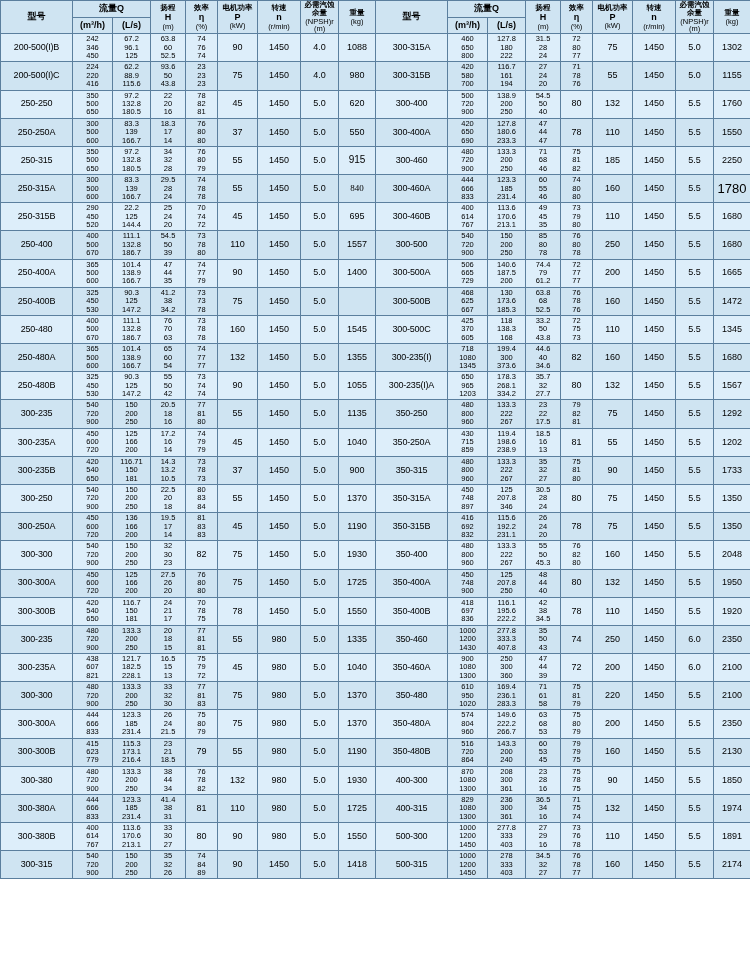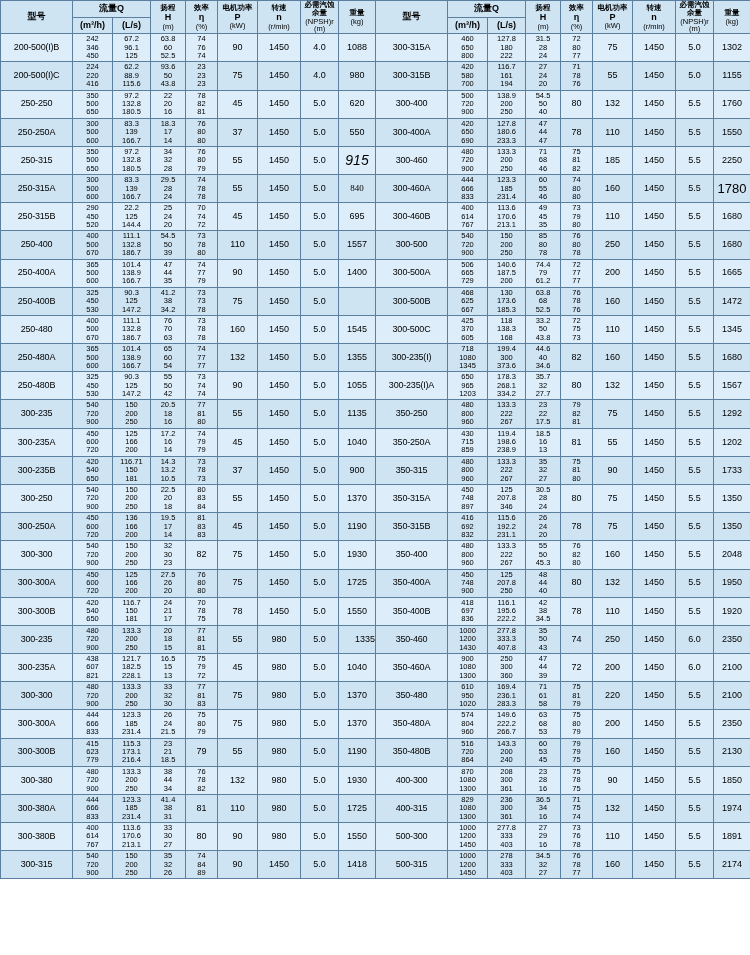--- a/index.html
+++ b/index.html
@@ -311,21 +311,21 @@
             <td>
               <div class="stack">
                 <span>76</span>
                 <span>80</span>
                 <span>79</span>
               </div>
             </td>
             <td style="font-size: 9px;">55</td>
             <td style="font-size: 9px;">1450</td>
             <td style="font-size: 9px;">5.0</td>
-            <td style="font-size: 14px; font-style: italic;">915</td>
+            <td style="font-size: 10px;">915</td>
           </tr>
           <tr class="alt">
             <td class="model">250-315A</td>
             <td>
               <div class="stack">
                 <span>300</span>
                 <span>500</span>
                 <span>600</span>
               </div>
             </td>
@@ -900,21 +900,21 @@
             <td>
               <div class="stack">
                 <span>77</span>
                 <span>81</span>
                 <span>81</span>
               </div>
             </td>
             <td style="font-size: 9px;">55</td>
             <td style="font-size: 9px;">980</td>
             <td style="font-size: 9px;">5.0</td>
-            <td style="font-size: 9px; text-align: right;">1335</td>
+            <td style="font-size: 9px;">1335</td>
           </tr>
           <tr>
             <td class="model">300-235A</td>
             <td>
               <div class="stack">
                 <span>438</span>
                 <span>607</span>
                 <span>821</span>
               </div>
             </td>

